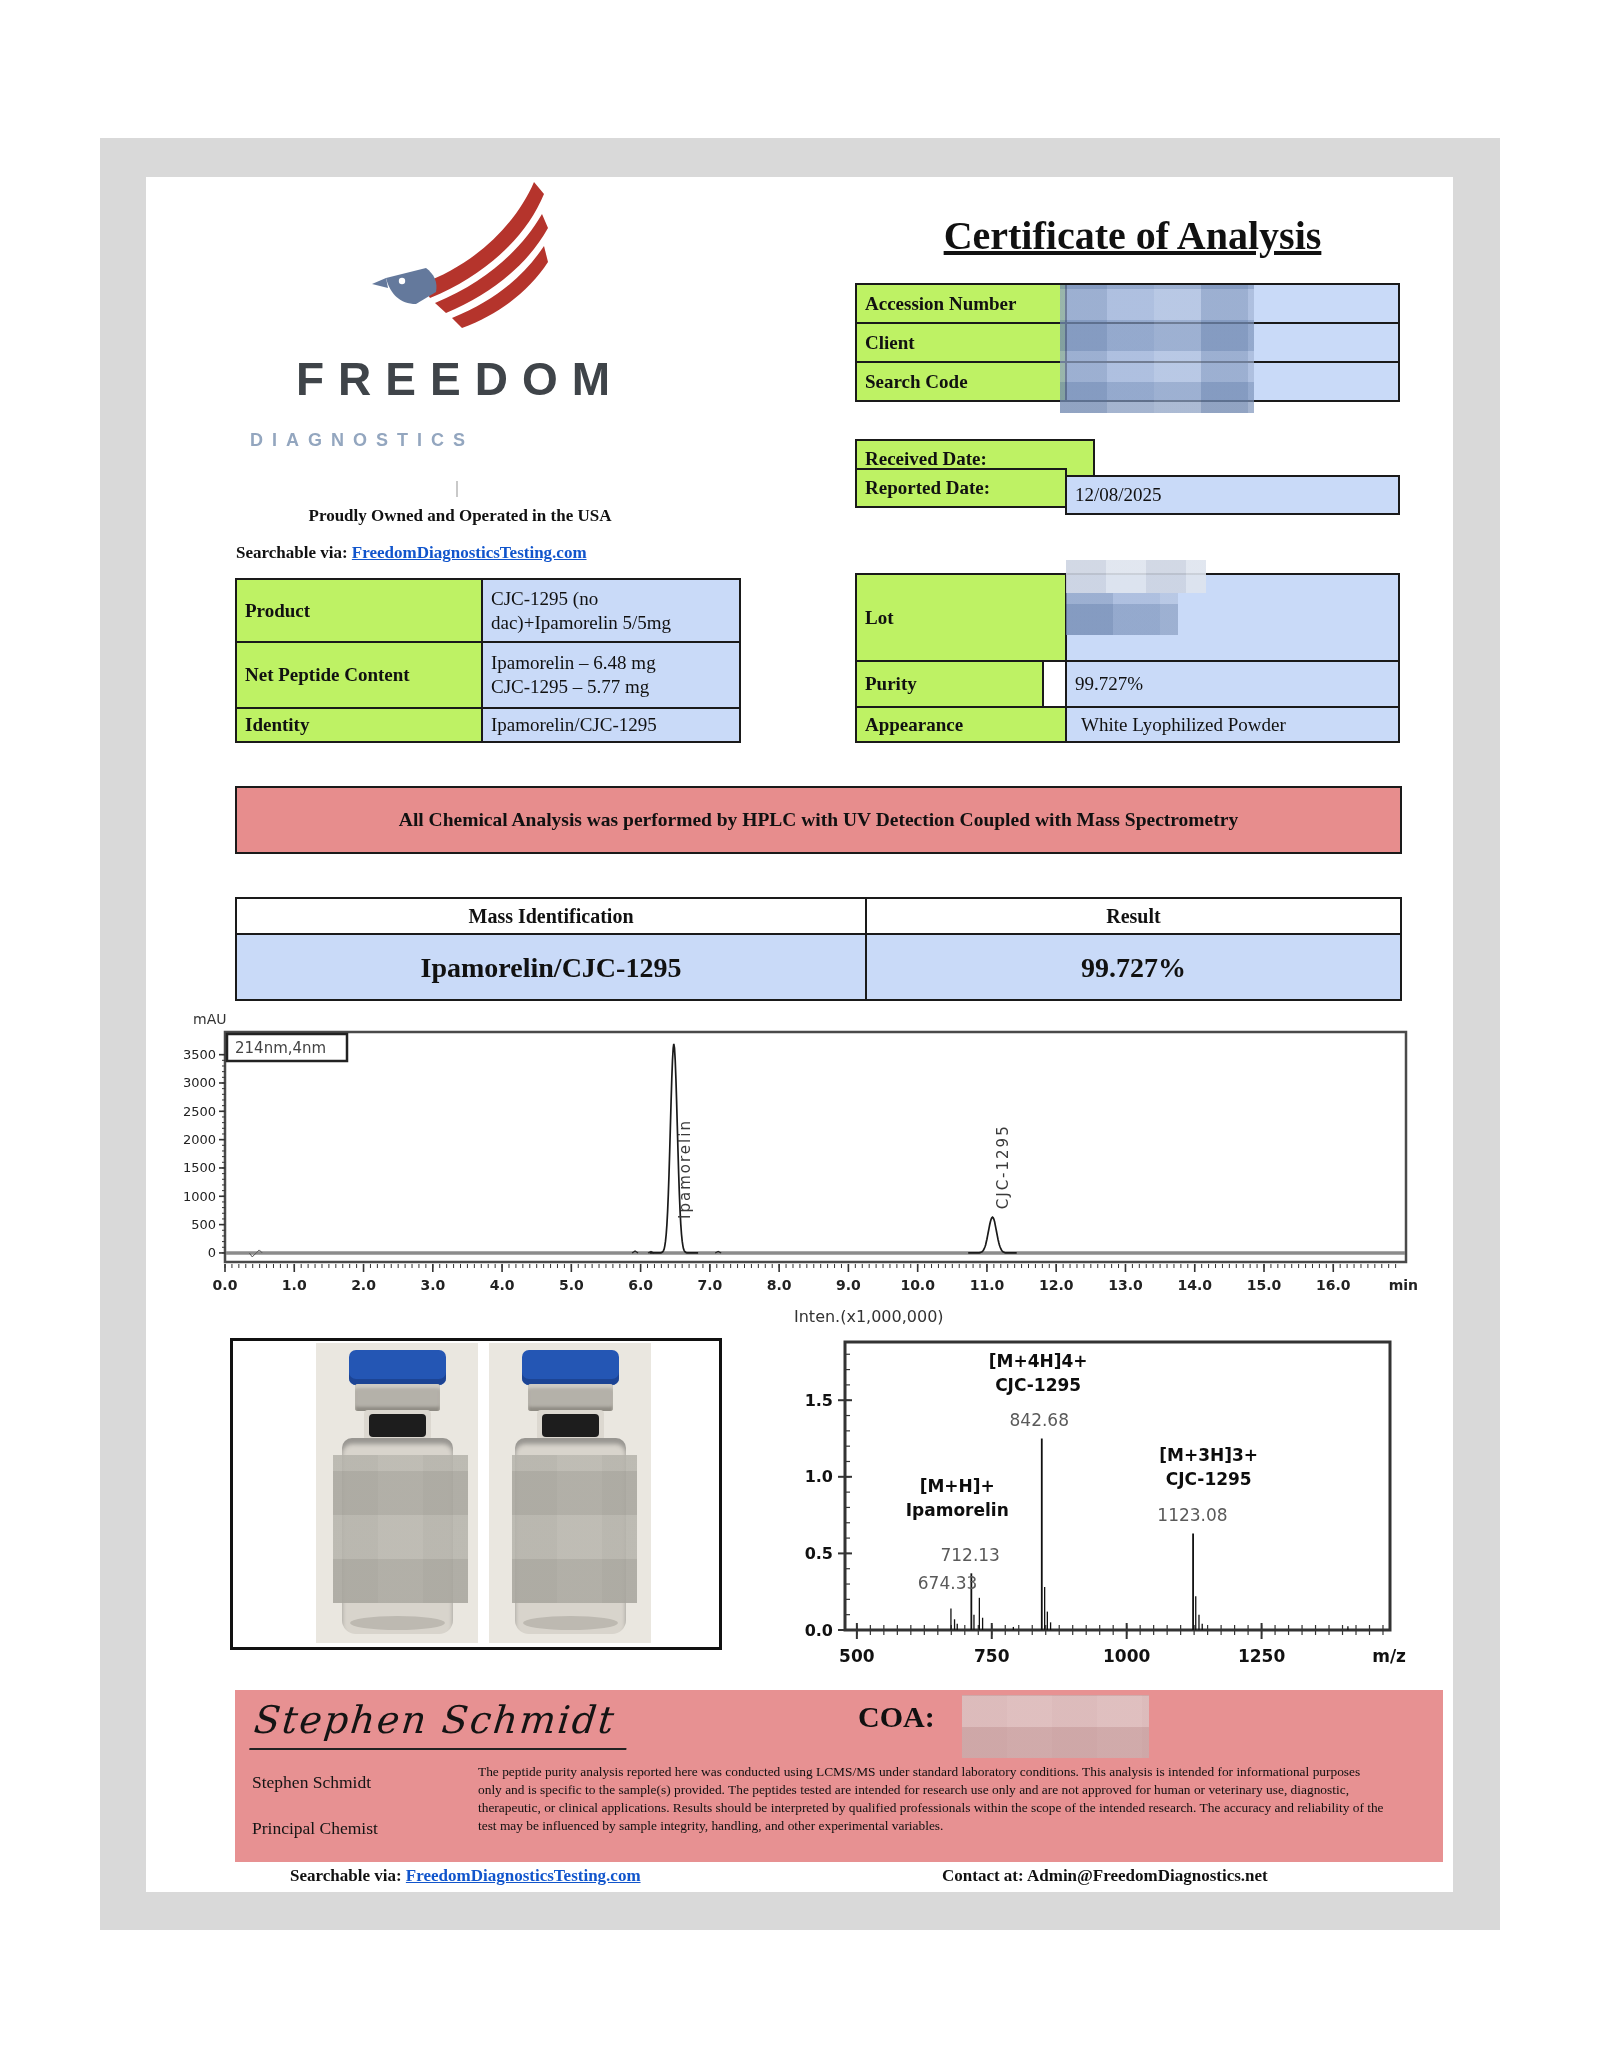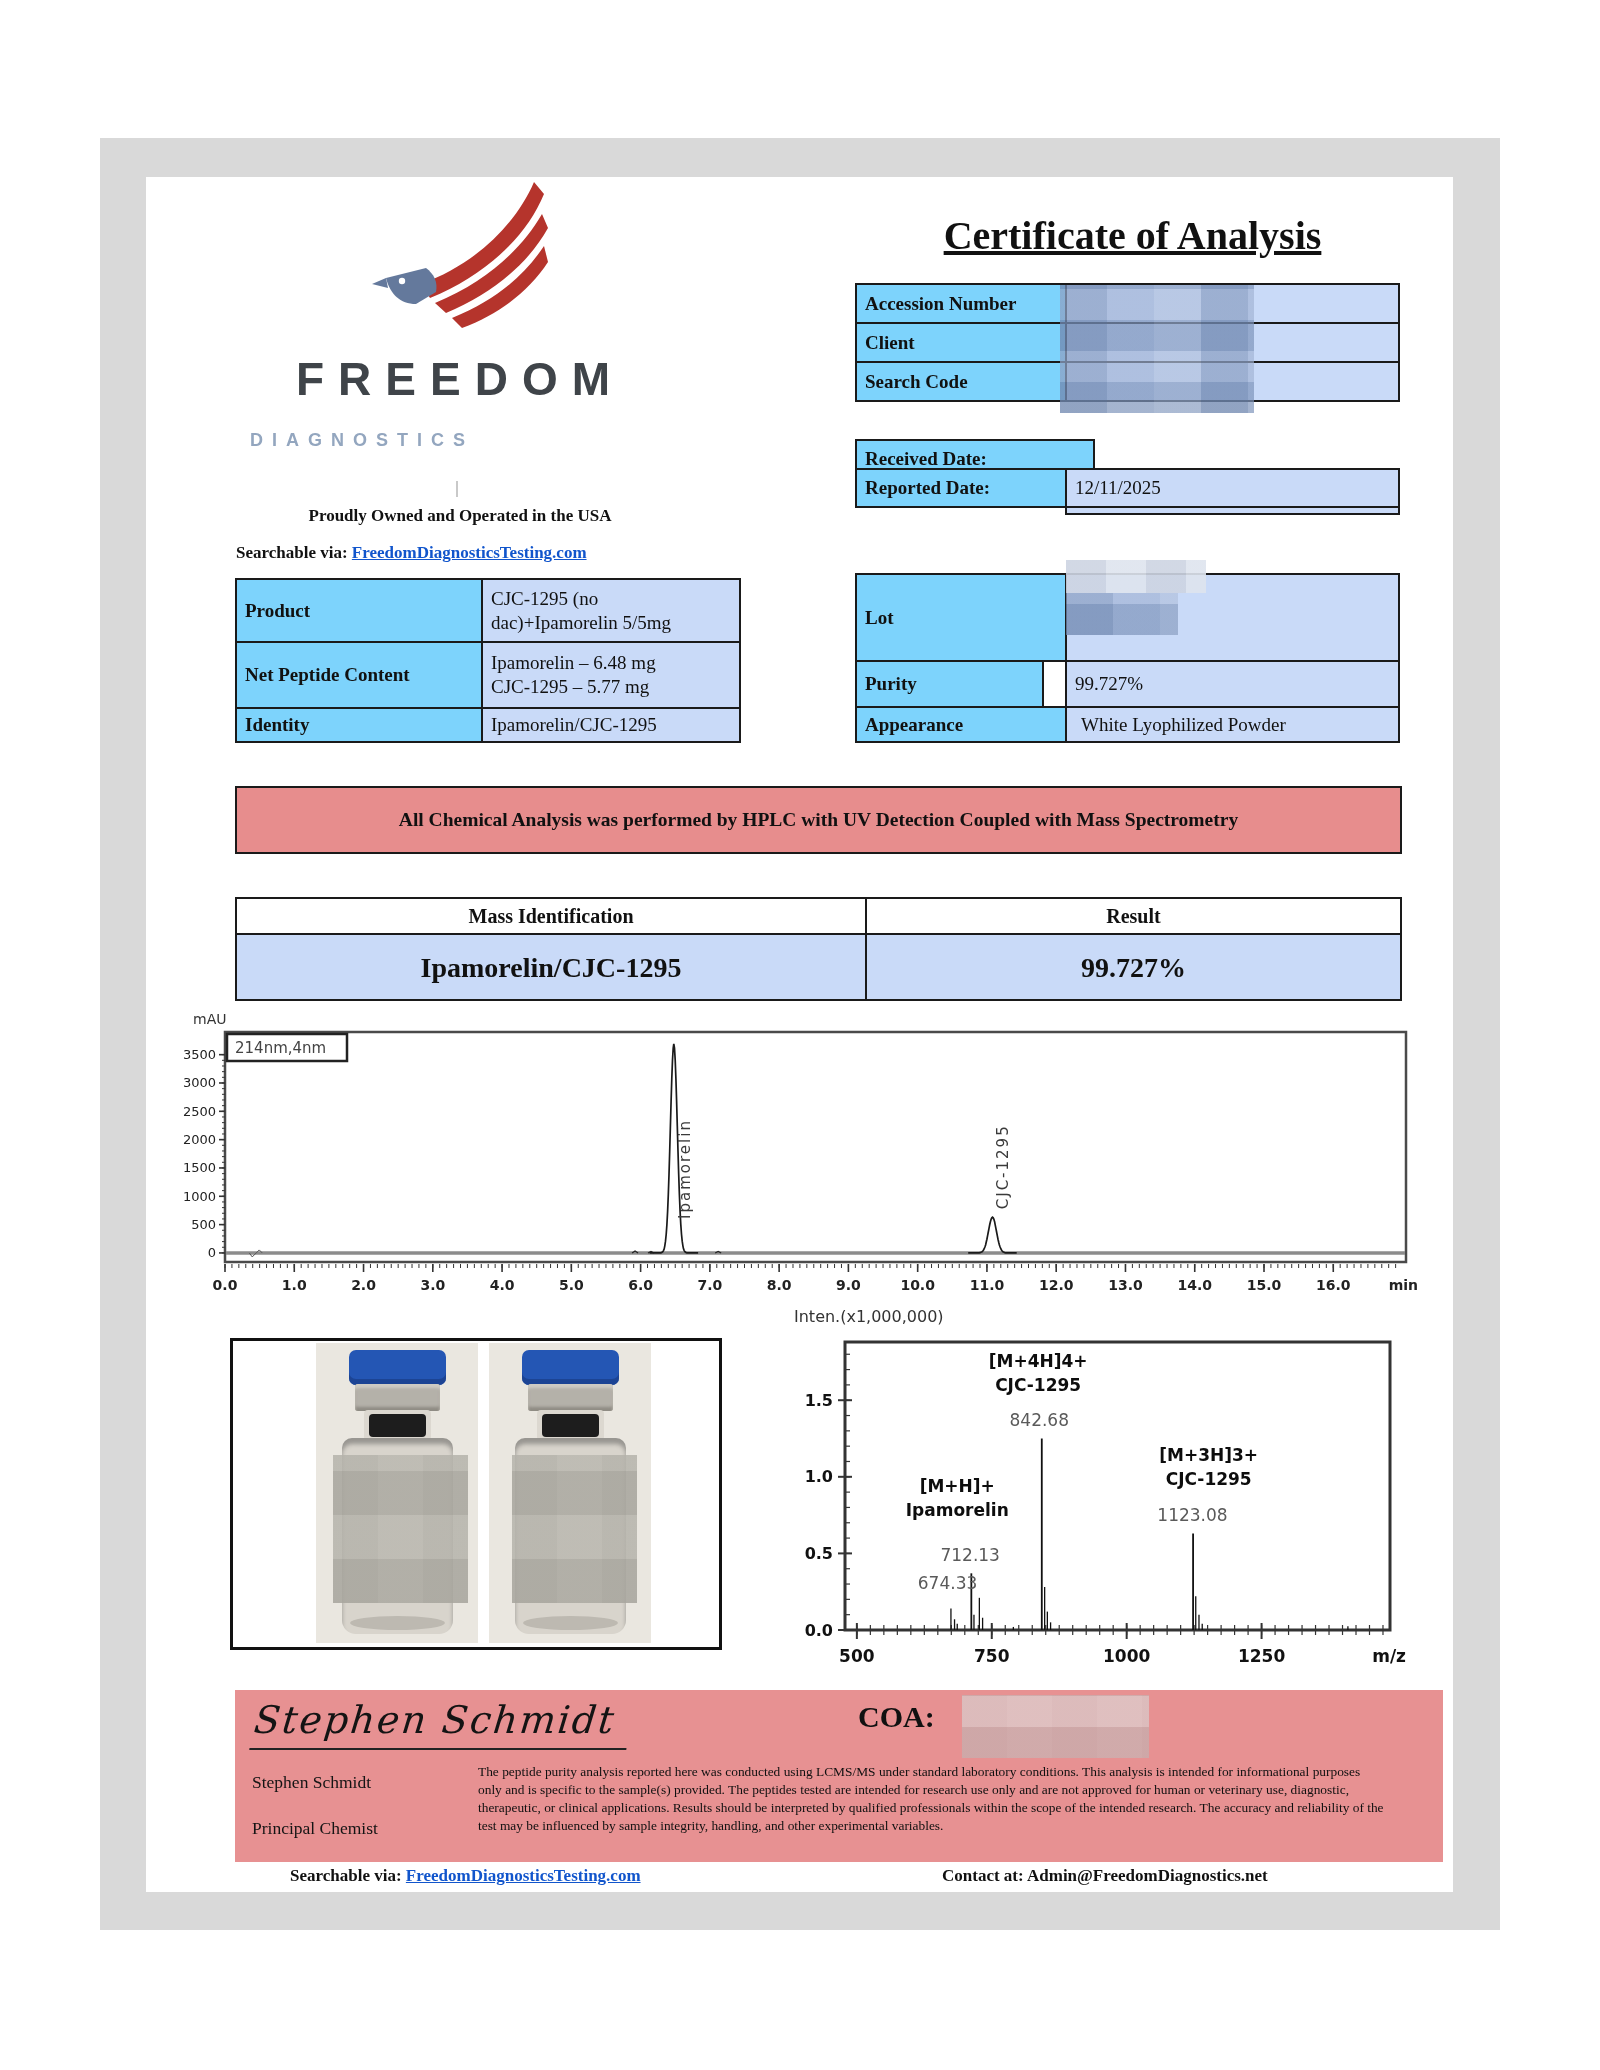--- a/index.html
+++ b/index.html
@@ -16,21 +16,21 @@
          font-size:18px;letter-spacing:9px;text-align:left;}
   .tagline{font-weight:bold;font-size:17px;text-align:center;}
   .searchline{font-weight:bold;font-size:17px;}
   a.doclink{color:#1155cc;font-weight:bold;text-decoration:underline;}
 
   .coa-title{font-weight:bold;font-size:40px;text-align:center;text-decoration:underline;}
 
   
   .cell{position:absolute;box-sizing:border-box;border:2px solid #1a1a1a;
         font-size:19px;display:flex;align-items:center;padding:2px 8px;line-height:1.25;}
-  .cell.lbl{background:#7dd3fc;font-weight:bold;}
+  .cell.lbl{background:#bef264;font-weight:bold;}
   .cell.val{background:#c9daf8;white-space:pre-line;}
   .cell.hdr{background:#ffffff;font-weight:bold;justify-content:center;font-size:20px;}
   .cell.big{background:#c9daf8;font-weight:bold;justify-content:center;font-size:28px;}
 
   .banner{box-sizing:border-box;border:2px solid #1a1a1a;background:#e78d8d;
           display:flex;align-items:center;justify-content:center;
           font-weight:bold;font-size:19.5px;text-align:center;}
 
   
   .mosaic-blue{background:
@@ -88,21 +88,20 @@
   <div class="cell val" style="left:1065px;top:283px;width:335px;height:41px;"></div>
   <div class="cell lbl" style="left:855px;top:322px;width:212px;height:41px;">Client</div>
   <div class="cell val" style="left:1065px;top:322px;width:335px;height:41px;"></div>
   <div class="cell lbl" style="left:855px;top:361px;width:212px;height:41px;">Search Code</div>
   <div class="cell val" style="left:1065px;top:361px;width:335px;height:41px;"></div>
   <div class="abs mosaic-blue" style="left:1060px;top:285px;width:194px;height:128px;"></div>
 
   <div class="cell lbl" style="left:855px;top:439px;width:240px;height:40px;">Received Date:</div>
   <div class="cell val" style="left:1065px;top:430px;width:335px;height:40px;margin-top:45px;">12/08/2025</div>
   <div class="cell lbl" style="left:855px;top:468px;width:212px;height:40px;">Reported Date:</div>
-  <div class="cell val" style="left:1065px;top:468px;width:335px;height:40px;">12/11/2025</div>
 
   <div class="cell lbl" style="left:235px;top:578px;width:248px;height:65px;">Product</div>
   <div class="cell val" style="left:481px;top:578px;width:260px;height:65px;">CJC-1295 (no
 dac)+Ipamorelin 5/5mg</div>
   <div class="cell lbl" style="left:235px;top:641px;width:248px;height:68px;">Net Peptide Content</div>
   <div class="cell val" style="left:481px;top:641px;width:260px;height:68px;">Ipamorelin – 6.48 mg
 CJC-1295 – 5.77 mg</div>
   <div class="cell lbl" style="left:235px;top:707px;width:248px;height:36px;">Identity</div>
   <div class="cell val" style="left:481px;top:707px;width:260px;height:36px;">Ipamorelin/CJC-1295</div>
 

